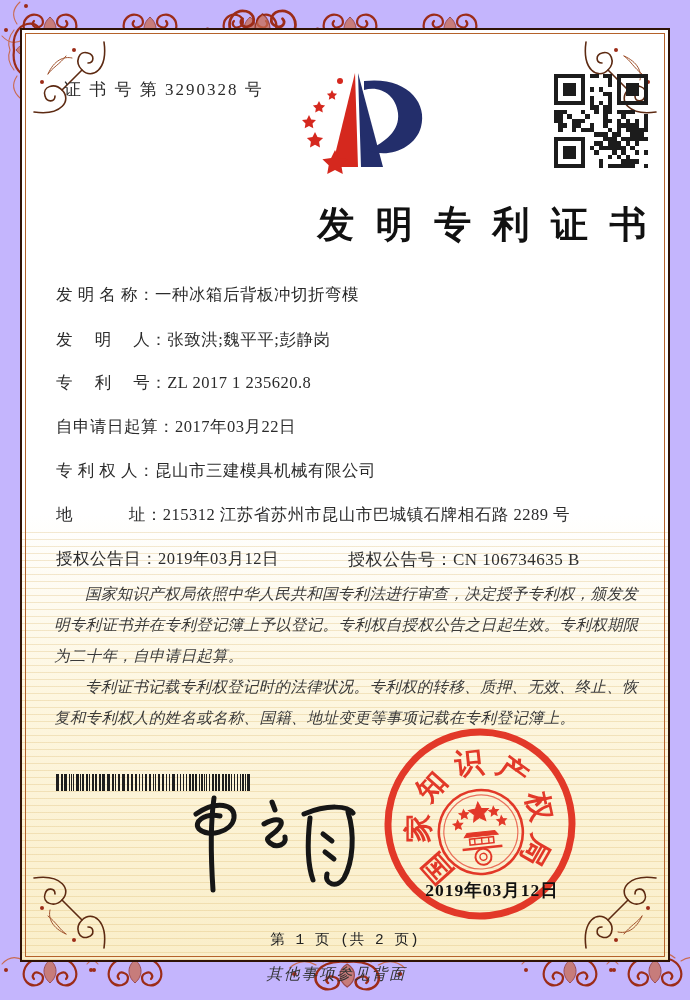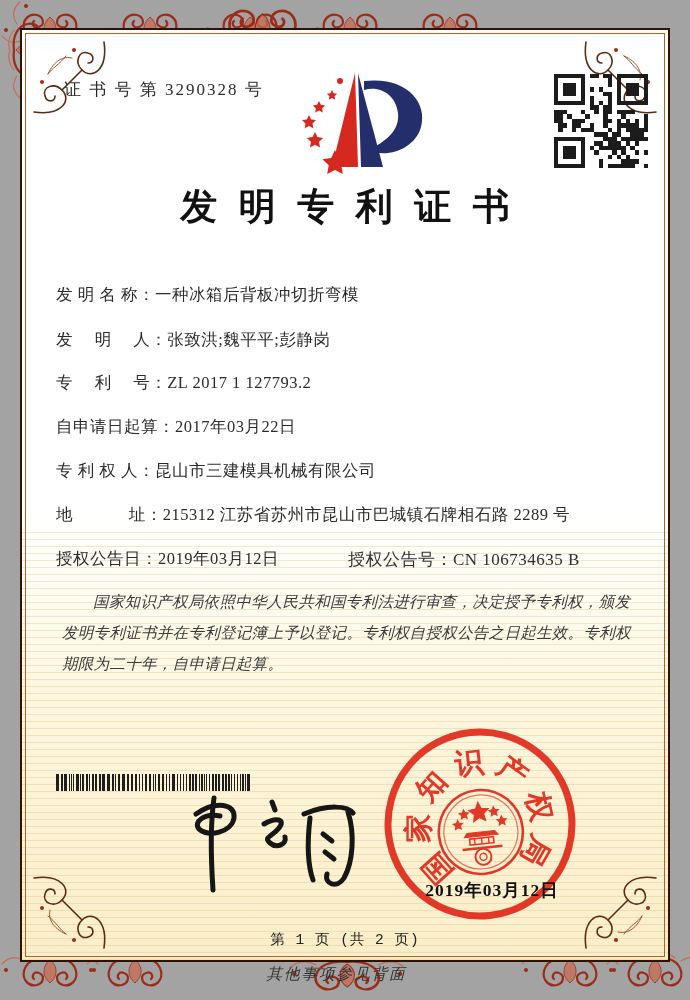--- a/index.html
+++ b/index.html
@@ -1,17 +1,17 @@
 <!DOCTYPE html>
 <html><head>
 <meta charset="utf-8">
 <style>
   html,body{margin:0;padding:0;background:#888;}
   .page{
-    position:relative;width:690px;height:1000px;background:#a3a3a3;
+    position:relative;width:690px;height:1000px;background:#c4b5fd;
     overflow:hidden;margin:0 auto;
     font-family:"Liberation Serif","DejaVu Serif",serif;color:#2f2f2f;
   }
   
   .lace{position:absolute;pointer-events:none;}
   .l1{fill:none;stroke:#9c2c18;stroke-width:2.2;stroke-linecap:round;}
   .l3{fill:none;stroke:#c96a50;stroke-width:1.1;stroke-linecap:round;}
   .l2{fill:#c96a50;opacity:.75;stroke:#8c2514;stroke-width:1;}
   .dot{fill:#9c2c18;}
   
@@ -28,30 +28,30 @@
     pointer-events:none;
   }
   .corner-fl{position:absolute;width:86px;height:86px;pointer-events:none;}
   .cf{fill:none;stroke:#5d2a12;stroke-width:1.6;stroke-linecap:round;}
   .cf2{fill:none;stroke:#a0522d;stroke-width:1;stroke-linecap:round;}
   
   .cert-no{position:absolute;left:42px;top:48px;font-size:17px;letter-spacing:2px;color:#2b2b2b;}
   .logo{position:absolute;left:246px;top:38px;width:162px;height:112px;}
   .qr{position:absolute;left:532px;top:44px;width:94px;height:94px;}
   .title{
-    position:absolute;left:0;top:152px;width:100%;text-align:center;
+    position:absolute;left:0;top:170px;width:100%;text-align:right;
     font-size:37px;font-weight:700;letter-spacing:.58em;text-indent:.58em;color:#111;margin:0;
   }
   .frow{position:absolute;left:34px;font-size:16.5px;letter-spacing:.5px;white-space:nowrap;}
   .frow .lab{display:inline-block;min-width:98px;color:#2b2b2b;}
   .frow .val{color:#2b2b2b;text-align:right;}
   .frow2{position:absolute;left:326px;font-size:17px;letter-spacing:.5px;white-space:nowrap;}
   .paras{position:absolute;left:32px;top:548px;width:590px;z-index:1;}
   .paras p{
-    margin:8px;text-indent:2em;font-size:15.5px;line-height:31px;color:#3a3a3a;
+    margin:0;text-indent:2em;font-size:15.5px;line-height:31px;color:#3a3a3a;
     font-style:italic;letter-spacing:.3px;
   }
   .barcode{position:absolute;left:34px;top:744px;width:198px;height:17px;z-index:1;}
   .commissioner{position:absolute;left:36px;top:792px;z-index:1;font-size:18px;line-height:29px;letter-spacing:2px;color:#222;}
   .signature{position:absolute;left:158px;top:752px;width:205px;height:120px;z-index:2;}
   .seal{position:absolute;left:352px;top:688px;width:212px;height:212px;z-index:1;transform:rotate(-6deg);opacity:.93;}
   .seal-date{position:absolute;left:382px;top:848px;width:176px;text-align:center;font-size:17.5px;font-weight:700;color:#111;z-index:3;letter-spacing:1px;white-space:nowrap;}
   .page-info{position:absolute;left:0;top:900px;width:100%;text-align:center;font-size:14.5px;color:#222;letter-spacing:1px;z-index:1;font-family:Liberation Mono, monospace;}
   .back-note{position:absolute;left:50%;top:964px;transform:translateX(-56%);font-size:15.5px;font-style:italic;color:#333;letter-spacing:2px;}
 </style>
@@ -371,40 +371,41 @@
 
     <h1 class="title">发明专利证书</h1>
 
     <div class="frow" style="top:254px">
       <span class="lab">发 明 名 称：</span><span class="val">一种冰箱后背板冲切折弯模</span>
     </div>
     <div class="frow" style="top:299px">
       <span class="lab">发　 明　 人：</span><span class="val">张致洪;魏平平;彭静岗</span>
     </div>
     <div class="frow" style="top:342px">
-      <span class="lab">专　 利　 号：</span><span class="val">ZL 2017 1 127793.2</span>
+      <span class="lab">专　 利　 号：</span><span class="val">ZL 2017 1 235620.8</span>
     </div>
     <div class="frow" style="top:386px">
       <span class="lab">自申请日起算：</span><span class="val">2017年03月22日</span>
     </div>
     <div class="frow" style="top:430px">
       <span class="lab">专 利 权 人：</span><span class="val">昆山市三建模具机械有限公司</span>
     </div>
     <div class="frow" style="top:474px">
       <span class="lab">地　　　 址：</span><span class="val">215312 江苏省苏州市昆山市巴城镇石牌相石路 2289 号</span>
     </div>
     <div class="frow" style="top:518px">
       <span class="lab">授权公告日：</span><span class="val">2019年03月12日</span>
     </div>
     <div class="frow2" style="top:518px">
       <span class="lab" style="min-width:0">授权公告号：</span><span class="val">CN 106734635 B</span>
     </div>
 
     <div class="paras">
       <p>国家知识产权局依照中华人民共和国专利法进行审查，决定授予专利权，颁发发明专利证书并在专利登记簿上予以登记。专利权自授权公告之日起生效。专利权期限为二十年，自申请日起算。</p>
+      <p>专利证书记载专利权登记时的法律状况。专利权的转移、质押、无效、终止、恢复和专利权人的姓名或名称、国籍、地址变更等事项记载在专利登记簿上。</p>
     </div>
 
     <svg class="barcode" viewBox="0 0 198 17" preserveAspectRatio="none">
         <g id="bc-bars" fill="#1e1e1e">
           <rect x="0" y="0" width="3" height="17"></rect>
           <rect x="5" y="0" width="2" height="17"></rect>
           <rect x="8" y="0" width="3" height="17"></rect>
           <rect x="13" y="0" width="1" height="17"></rect>
           <rect x="15" y="0" width="1" height="17"></rect>
           <rect x="17" y="0" width="1" height="17"></rect>

